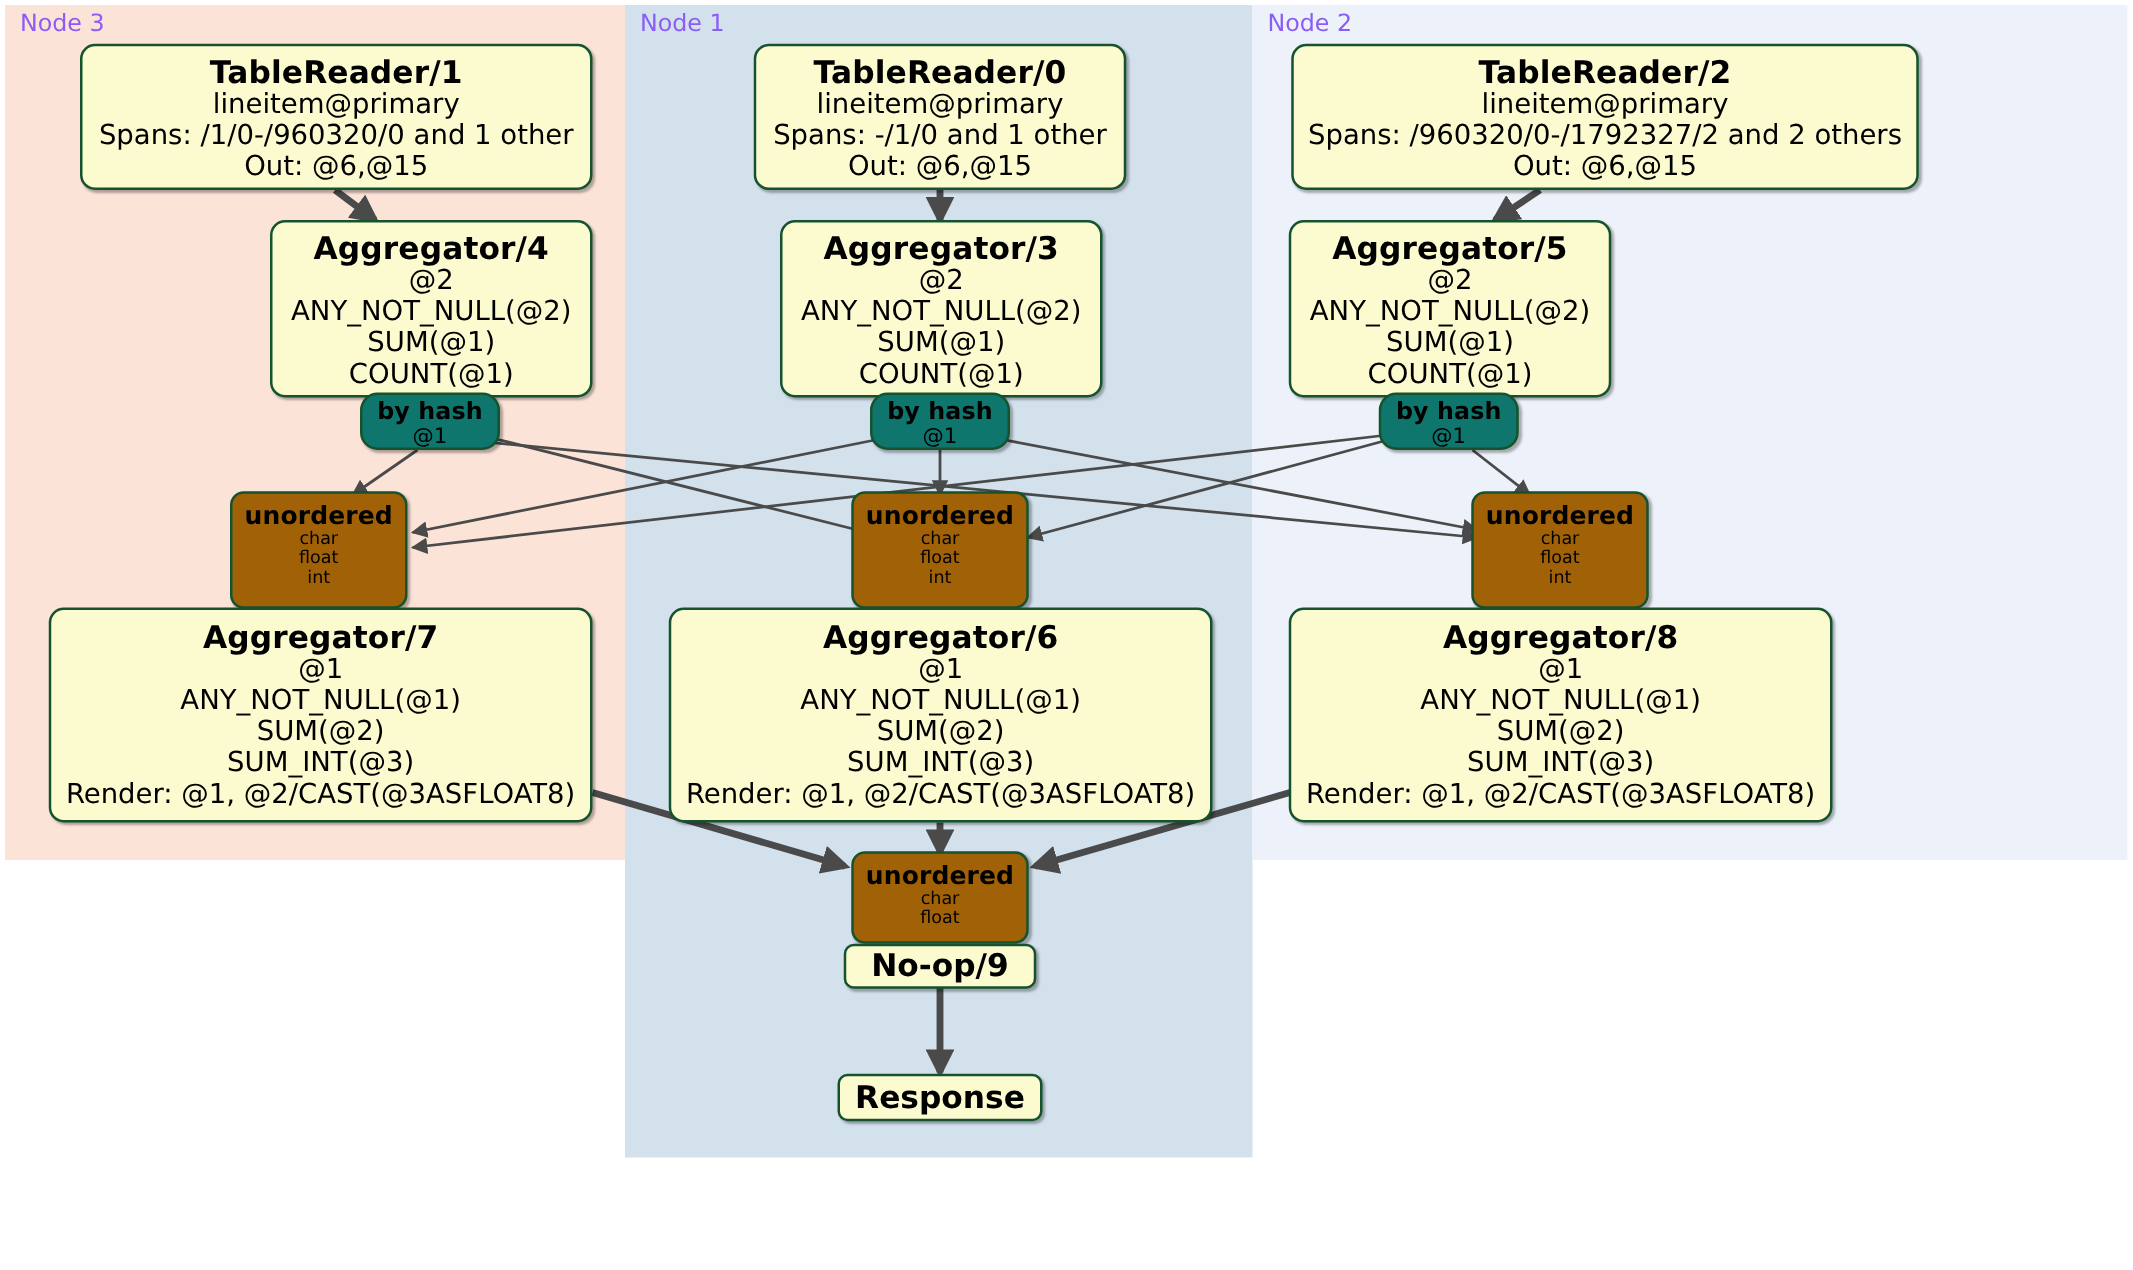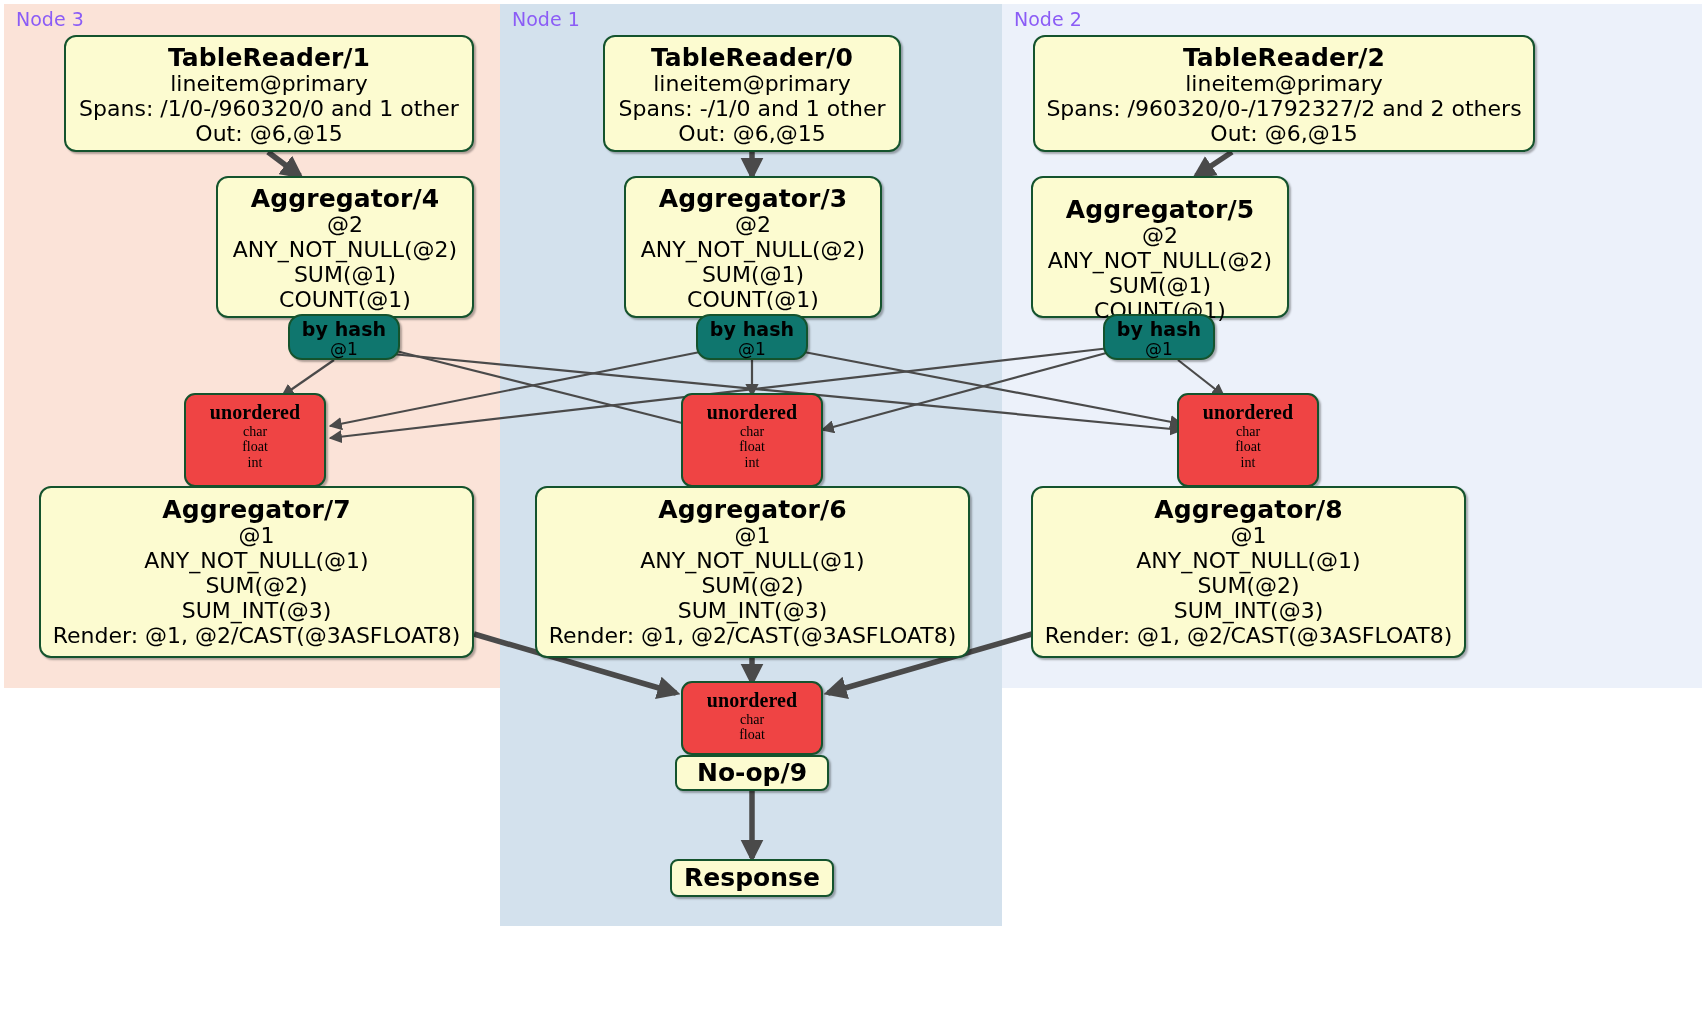--- a/index.html
+++ b/index.html
@@ -44,24 +44,23 @@
   .gbox.proc {
     background: #fcfbd0;
     box-shadow: 2px 2px 2px rgba(0,0,0,0.30);
   }
   .gbox.router {
     background: #0f766e;
     box-shadow: 2px 2px 2px rgba(0,0,0,0.30);
     border-radius: 14px;
   }
   .gbox.sync {
-    background: #ef4444;
+    background: #a16207;
     box-shadow: 2px 2px 2px rgba(0,0,0,0.30);
     border-radius: 11px;
-    font-family: Liberation Serif, serif;
   }
   .title {
     font-weight: bold;
     font-size: 25px;
     letter-spacing: 0.1px;
   }
   .detail {
     font-size: 22px;
     font-weight: normal;
   }
@@ -157,21 +156,21 @@
   </div>
 
   <div class="gbox proc" style="left:624px; top:176px; width:258px; height:142px; padding-top:7px;">
     <div class="title">Aggregator/3</div>
     <div class="detail">@2</div>
     <div class="detail">ANY_NOT_NULL(@2)</div>
     <div class="detail">SUM(@1)</div>
     <div class="detail">COUNT(@1)</div>
   </div>
 
-  <div class="gbox proc" style="left:1031px; top:176px; width:258px; height:142px; padding-top:18px;">
+  <div class="gbox proc" style="left:1031px; top:176px; width:258px; height:142px; padding-top:7px;">
     <div class="title">Aggregator/5</div>
     <div class="detail">@2</div>
     <div class="detail">ANY_NOT_NULL(@2)</div>
     <div class="detail">SUM(@1)</div>
     <div class="detail">COUNT(@1)</div>
   </div>
 
   <div class="gbox router" style="left:288px; top:314px; width:112px; height:46px; padding-top:3px;">
     <div class="title">by hash</div>
     <div class="detail">@1</div>

